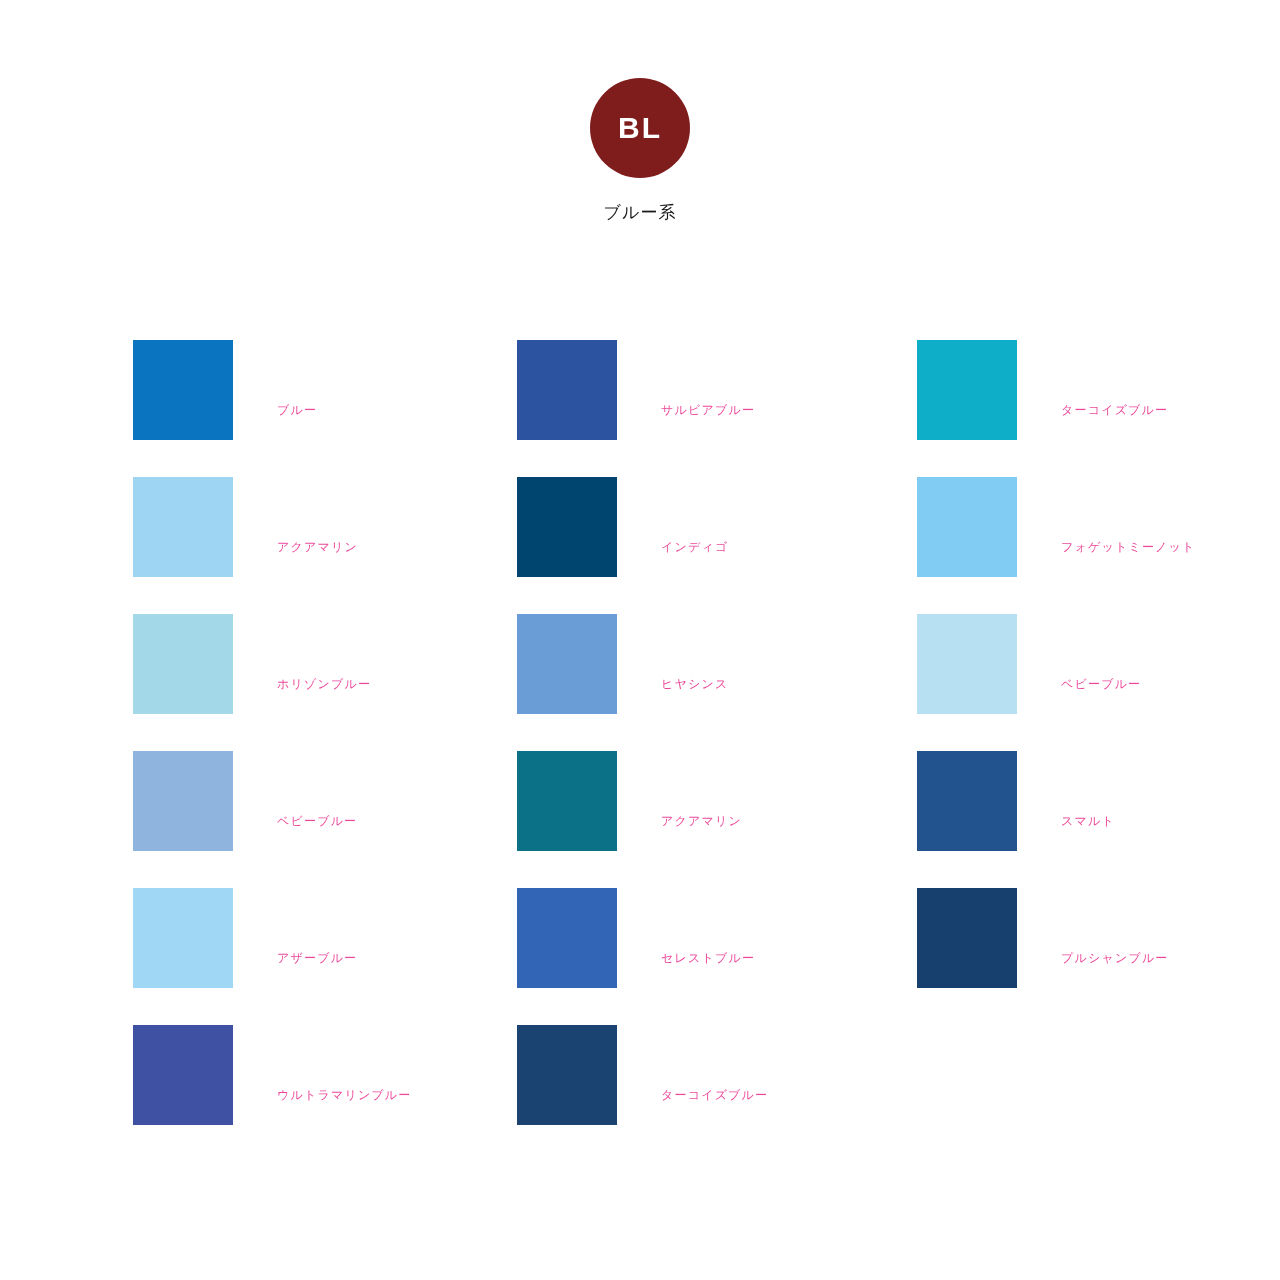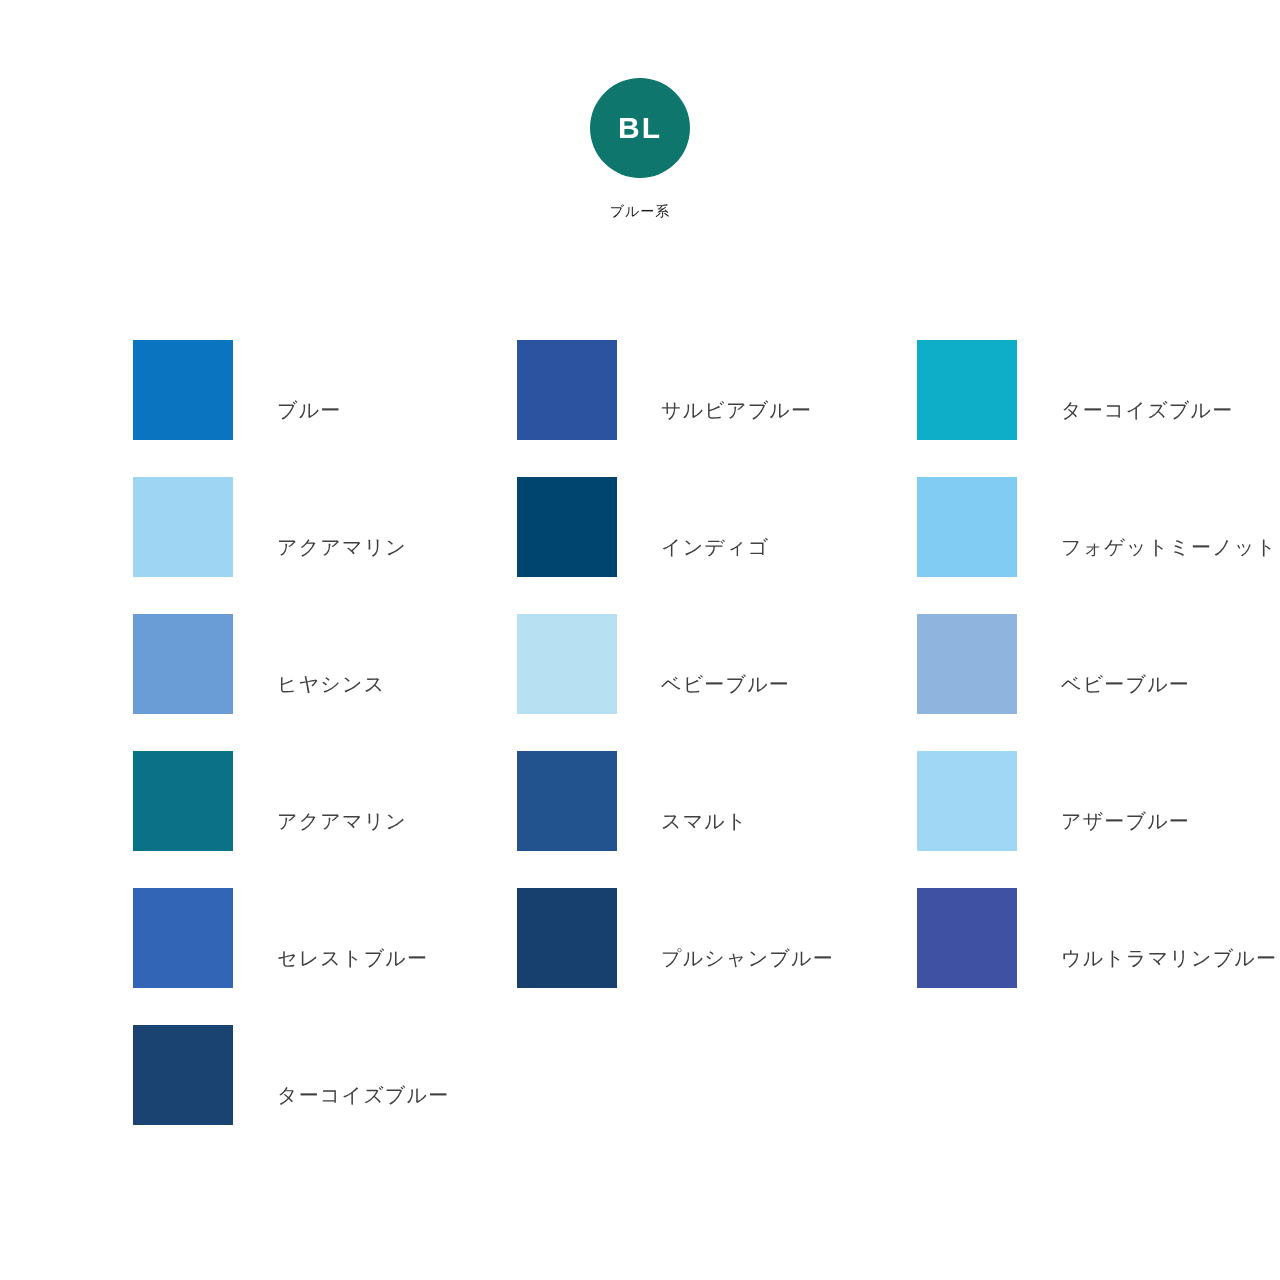--- a/index.html
+++ b/index.html
@@ -36,21 +36,21 @@
   }
   .category-badge-text {
     color: #ffffff;
     font-size: 30px;
     font-weight: bold;
     letter-spacing: 2px;
     line-height: 1;
   }
   .category-label {
     margin-top: 26px;
-    font-size: 14px;
+    font-size: 17px;
     color: #1a1a1a;
     letter-spacing: 1px;
     line-height: 1;
   }
 
   
   .swatch-grid {
     position: absolute;
     top: 340px;
     left: 133px;
@@ -64,33 +64,33 @@
     align-items: flex-start;
   }
   .swatch-chip {
     width: 100px;
     height: 100px;
     flex: 0 0 100px;
   }
   .swatch-name {
     margin-left: 44px;
     align-self: center;
-    font-size: 20px;
-    color: #404040;
+    font-size: 12px;
+    color: #ec4899;
     letter-spacing: 1.2px;
     white-space: nowrap;
     line-height: 1;
     margin-top: 2px;
   }
 </style>
 </head>
 <body>
 
 <div class="header">
-  <div class="category-badge" style="background: #0f766e;">
+  <div class="category-badge" style="background: #7f1d1d;">
     <span class="category-badge-text">BL</span>
   </div>
   <div class="category-label">ブルー系</div>
 </div>
 
 <div class="swatch-grid">
     <div class="swatch-cell">
       <div class="swatch-chip" style="background: rgb(11, 116, 192);"></div>
       <div class="swatch-name">ブルー</div>
     </div>
@@ -106,20 +106,24 @@
       <div class="swatch-chip" style="background: rgb(157, 213, 242);"></div>
       <div class="swatch-name">アクアマリン</div>
     </div>
     <div class="swatch-cell">
       <div class="swatch-chip" style="background: rgb(0, 69, 112);"></div>
       <div class="swatch-name">インディゴ</div>
     </div>
     <div class="swatch-cell">
       <div class="swatch-chip" style="background: rgb(129, 204, 242);"></div>
       <div class="swatch-name">フォゲットミーノット</div>
+    </div>
+    <div class="swatch-cell">
+      <div class="swatch-chip" style="background: rgb(162, 216, 232);"></div>
+      <div class="swatch-name">ホリゾンブルー</div>
     </div>
     <div class="swatch-cell">
       <div class="swatch-chip" style="background: rgb(106, 156, 214);"></div>
       <div class="swatch-name">ヒヤシンス</div>
     </div>
     <div class="swatch-cell">
       <div class="swatch-chip" style="background: rgb(183, 224, 242);"></div>
       <div class="swatch-name">ベビーブルー</div>
     </div>
     <div class="swatch-cell">

